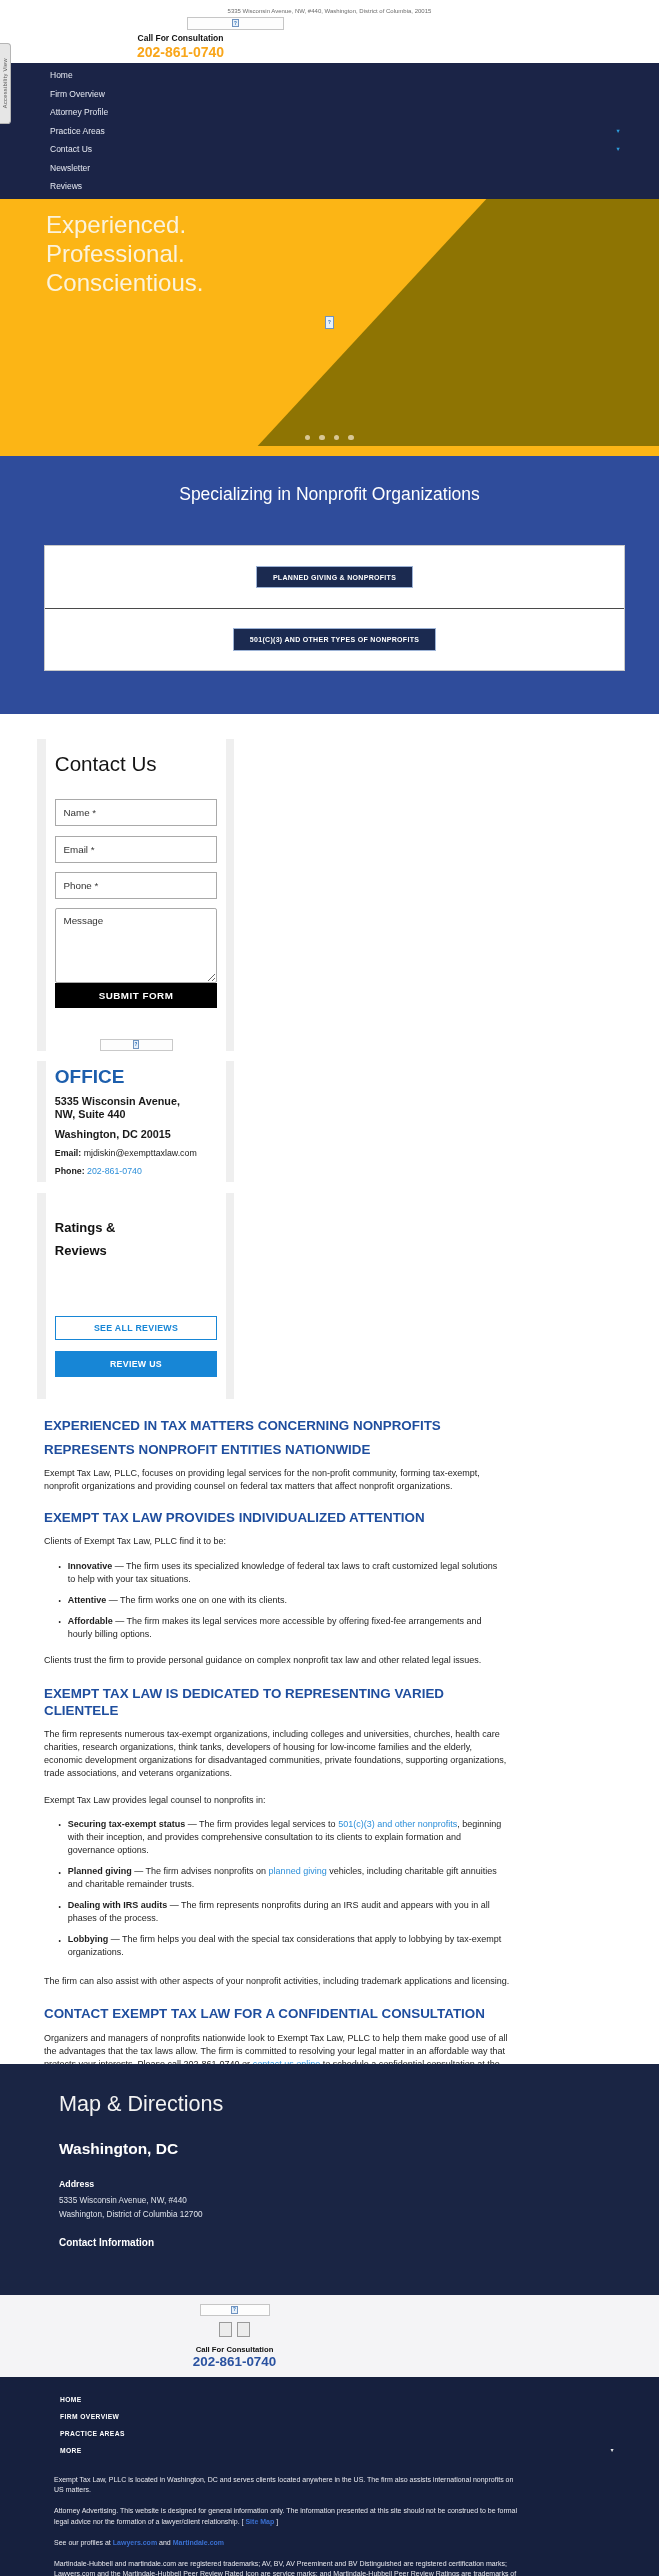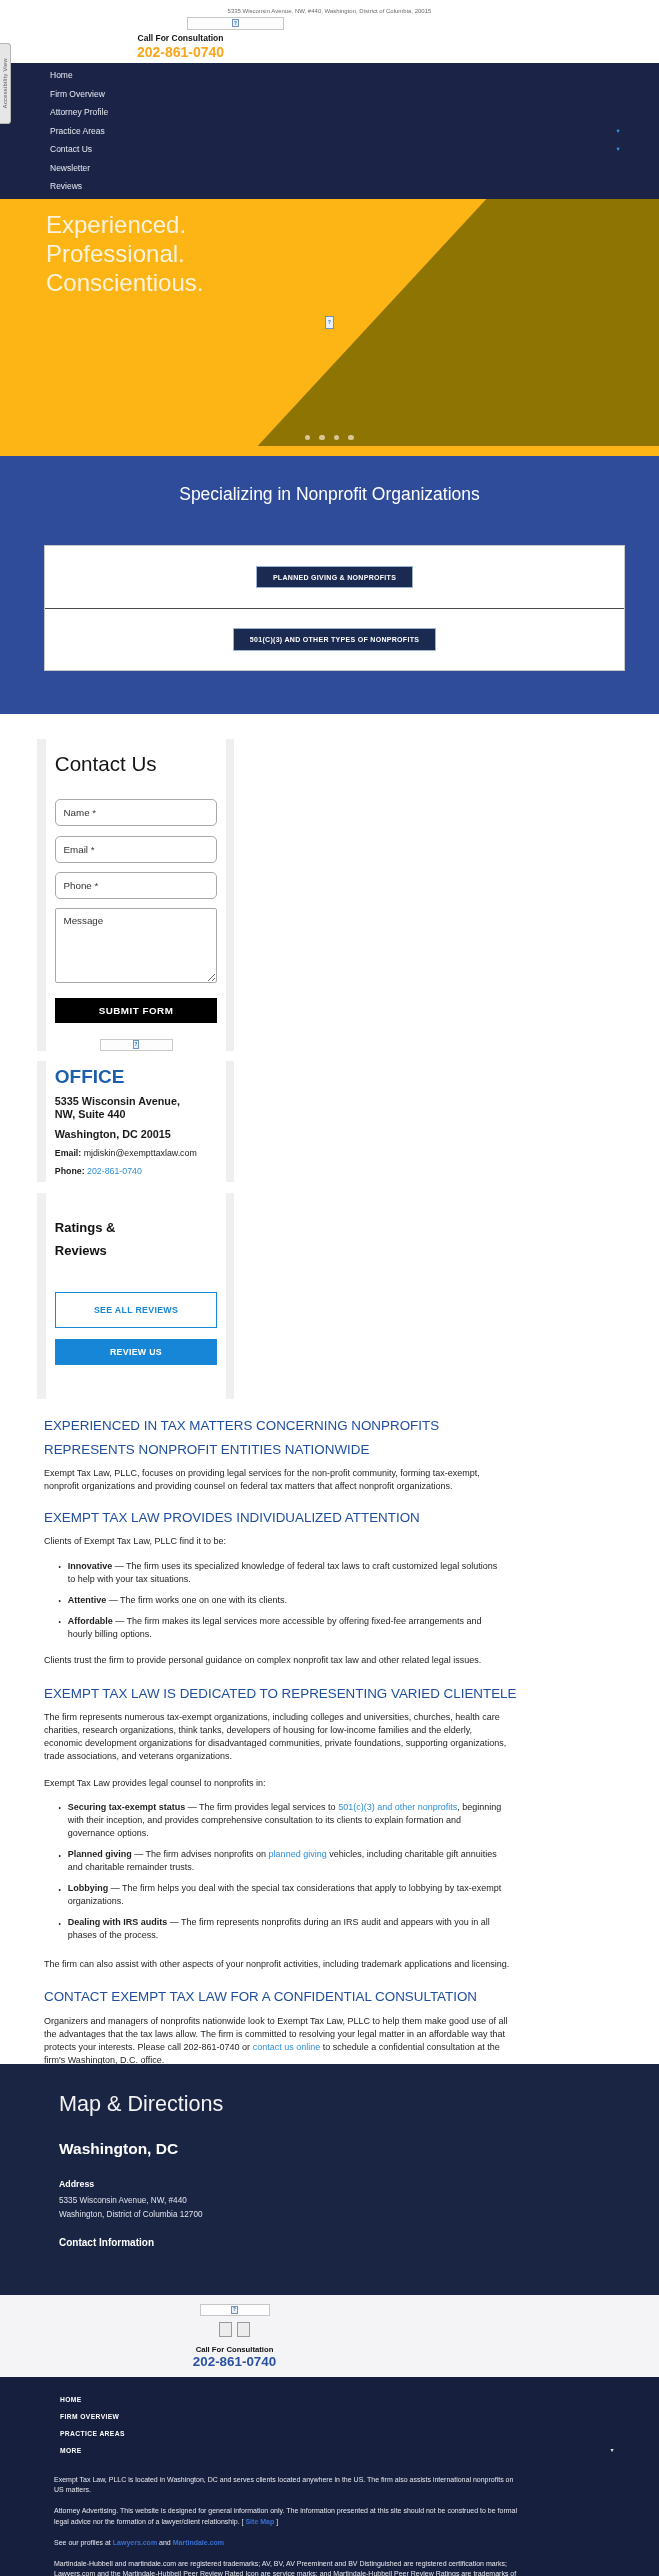--- a/index.html
+++ b/index.html
@@ -48,48 +48,48 @@
   .card-row { height:62px; display:flex; align-items:center; justify-content:center; }
   .card-row + .card-row { border-top:0.5px solid #4a4a4a; }
   .card-btn { background:#1b2a50; color:#fff; font-family:inherit; font-size:7px; font-weight:bold;
     letter-spacing:0.3px; border:1px solid #9db3d6; padding:6.7px 15.5px; cursor:pointer; }
   
   .widgets-region { height:703px; background:#fff; padding-top:25px; }
   .widget { margin-left:37px; width:197px; background:#fff;
     border-left:9.8px solid #efefef; border-right:8.2px solid #efefef; padding:0 8.8px; }
   .w-form { height:299px; padding-top:12.4px; }
   .form-title { font-size:20.6px; font-weight:500; color:#151515; line-height:25px; margin:0 0 23px 0; }
-  .f-input { display:block; width:100%; height:27px; border:0.5px solid #a9a9a9; border-radius:5px;
+  .f-input { display:block; width:100%; height:27px; border:0.5px solid #a9a9a9; border-radius:0;
     font-family:inherit; font-size:9.8px; color:#222; padding:0 7.7px; margin-bottom:9.3px; background:#fff; }
   .f-input::placeholder, .f-area::placeholder { color:#333; opacity:1; }
   .f-area { display:block; width:100%; height:75px; border:0.5px solid #a9a9a9; border-radius:2.1px;
     font-family:inherit; font-size:9.8px; color:#222; padding:6.2px 7.7px; resize:vertical; margin-bottom:0; }
-  .f-submit { margin-top:15px; width:100%; height:25px; background:#000; color:#fff; border:none;
+  .f-submit { margin-top:0; width:100%; height:25px; background:#000; color:#fff; border:none;
     font-family:inherit; font-size:9.8px; font-weight:bold; letter-spacing:0.5px; cursor:pointer; }
   .w-logo { height:13px; margin-top:0; display:flex; align-items:center; justify-content:center; }
   .w-logo-box { width:73px; height:12px; border:0.5px solid #c9c9c9; background:#fdfdfd;
     display:flex; align-items:center; justify-content:center; }
   .w-office { height:121px; margin-top:9.8px; padding-top:5.2px; }
   .office-title { font-size:19px; font-weight:bold; color:#1d5fad; margin:0; }
   .office-addr { font-size:10.8px; font-weight:bold; color:#1a1a1a; line-height:13.4px; margin-top:7px; }
   .office-city { font-size:10.8px; font-weight:bold; color:#1a1a1a; margin-top:6.7px; }
   .office-line { font-size:8.8px; color:#1a1a1a; margin-top:7.7px; }
   .office-line .lbl { font-weight:bold; }
   .office-phone-link { color:#2d8fd9; text-decoration:none; }
   .w-ratings { height:206px; margin-top:10.8px; padding-top:23px; }
   .ratings-title { font-size:13px; font-weight:bold; color:#111; line-height:23px; margin:0; }
-  .btn-see-all { margin-top:30px; display:block; width:100%; height:36px; background:#fff;
+  .btn-see-all { margin-top:54px; display:block; width:100%; height:24px; background:#fff;
     border:0.5px solid #1786d6; color:#1786d6; font-family:inherit; font-size:8.8px; font-weight:bold;
     letter-spacing:0.3px; cursor:pointer;text-align:center; }
   .btn-review-us { margin-top:11.3px; display:block; width:100%; height:26px; background:#1786d6;
     border:none; color:#fff; font-family:inherit; font-size:8.8px; font-weight:bold;
     letter-spacing:0.3px; cursor:pointer; }
   
   .article { height:647px; overflow:hidden; padding-left:44px; }
-  .article h2 { color:#1f4e9e; font-size:13.4px; font-weight:normal; line-height:17px;
+  .article h2 { color:#1f4e9e; font-size:13.4px; font-weight:bold; line-height:17px;
     margin:0; max-width:474px; }
   .article p { font-size:9px; color:#1e1e1e; line-height:13px; max-width:466px; margin:9.3px 0 0 0; }
   .mt14 { margin-top:7.2px !important; } .mt26 { margin-top:13.4px !important; }
   .mt30 { margin-top:15.5px !important; } .mt34 { margin-top:17.5px !important; }
   .article ul { list-style:none; margin:11.3px 0 0 14.4px; padding:0; }
   .article li { position:relative; padding-left:9.3px; font-size:9px; line-height:13px;
     max-width:443px; margin-top:8.2px; color:#1e1e1e; }
   .article li::before { content:"•"; position:absolute; left:0; top:0.5px; font-size:6.7px; }
   .lead { font-weight:bold; }
   .inline-link { color:#2d8fd9; text-decoration:none; cursor:pointer; }
@@ -244,24 +244,24 @@
   <p>The firm represents numerous tax-exempt organizations, including colleges and universities, churches, health care charities, research organizations, think tanks, developers of housing for low-income families and the elderly, economic development organizations for disadvantaged communities, private foundations, supporting organizations, trade associations, and veterans organizations.</p>
   <p class="mt26">Exempt Tax Law provides legal counsel to nonprofits in:</p>
   <ul>
     <li>
       <span class="lead">Securing tax-exempt status</span><span> — The firm provides legal services to </span><a class="inline-link">501(c)(3) and other nonprofits</a><span>, beginning with their inception, and provides comprehensive consultation to its clients to explain formation and governance options.</span>
     </li>
     <li>
       <span class="lead">Planned giving</span><span> — The firm advises nonprofits on </span><a class="inline-link">planned giving</a><span> vehicles, including charitable gift annuities and charitable remainder trusts.</span>
     </li>
     <li>
-      <span class="lead">Lobbying</span><span> — The firm helps you deal with the special tax considerations that apply to lobbying by tax-exempt organizations.</span>
+      <span class="lead">Dealing with IRS audits</span><span> — The firm represents nonprofits during an IRS audit and appears with you in all phases of the process.</span>
     </li>
     <li>
-      <span class="lead">Dealing with IRS audits</span><span> — The firm represents nonprofits during an IRS audit and appears with you in all phases of the process.</span>
+      <span class="lead">Lobbying</span><span> — The firm helps you deal with the special tax considerations that apply to lobbying by tax-exempt organizations.</span>
     </li>
   </ul>
   <p class="mt30">The firm can also assist with other aspects of your nonprofit activities, including trademark applications and licensing.</p>
 
   <h2 class="mt34">CONTACT EXEMPT TAX LAW FOR A CONFIDENTIAL CONSULTATION</h2>
   <p>
     <span>Organizers and managers of nonprofits nationwide look to Exempt Tax Law, PLLC to help them make good use of all the advantages that the tax laws allow.  The firm is committed to resolving your legal matter in an affordable way that protects your interests. Please call 202-861-0740 or </span><a class="inline-link">contact us online</a><span> to schedule a confidential consultation at the firm's Washington, D.C. office.</span>
   </p>
 </div>
 

